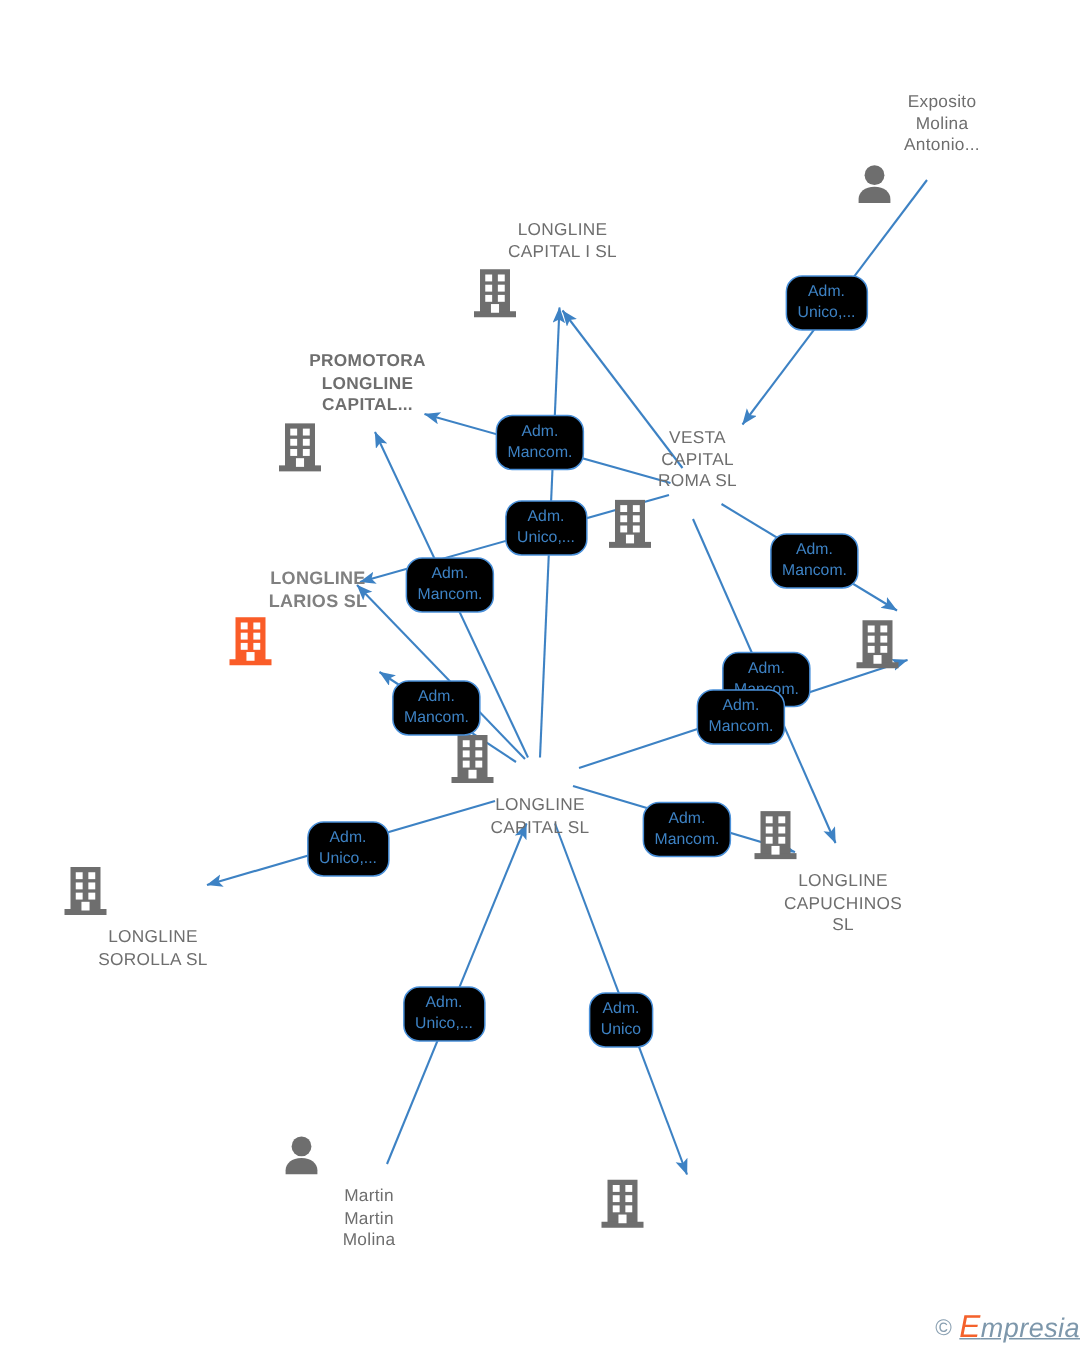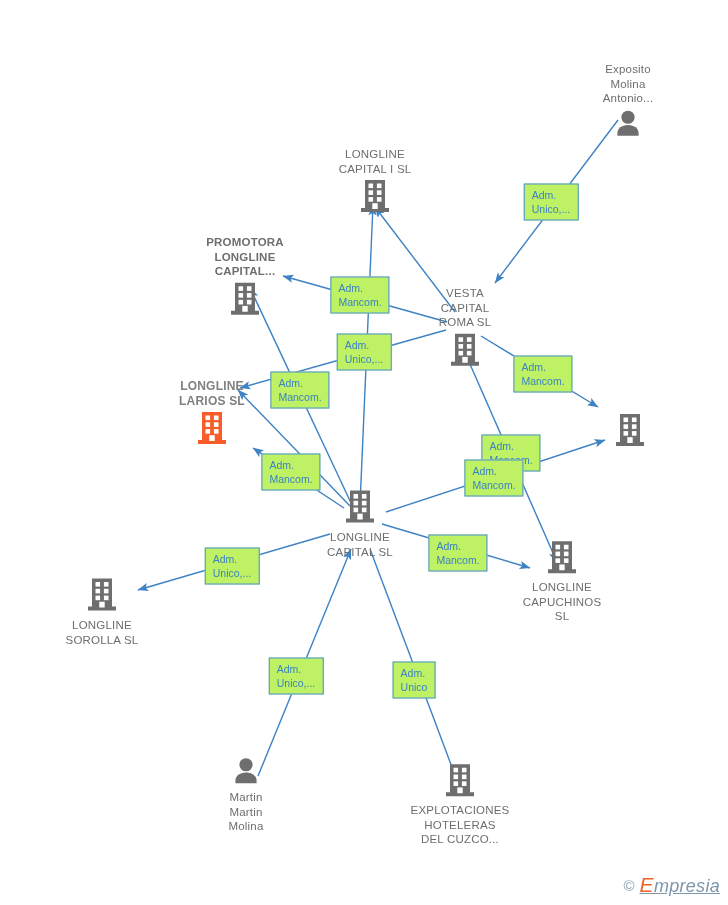--- a/index.html
+++ b/index.html
@@ -2,32 +2,32 @@
 <html><head>
 <meta charset="utf-8">
 <style>
   html,body{margin:0;padding:0;background:#ffffff;}
   body{width:728px;height:905px;position:relative;overflow:hidden;
        font-family:"Liberation Sans","DejaVu Sans",sans-serif;}
   #graph{position:absolute;left:0;top:0;width:728px;height:905px;}
   svg.edges{position:absolute;left:0;top:0;width:728px;height:905px;}
 
   .node{position:absolute;transform:translate(-50%,-50%);
-        display:flex;flex-direction:column;align-items:center;
+        display:flex;flex-direction:column;
         width:120px;}
   .node .ico{display:block;}
   .node .lbl{margin-top:2px;font-size:11.5px;line-height:14.5px;
              color:#6e6e6e;text-align:center;letter-spacing:.2px;
              white-space:pre-line;}
   .node.above .lbl{order:-1;margin-top:0;margin-bottom:3px;}
   .node.highlight .lbl{color:#808080;font-weight:bold;font-size:12px;}
 
   .elabel{position:absolute;transform:translate(-50%,-50%);
-          background:#bef264;border:1.3px solid #4a90d9;border-radius:0;
-          color:#3d82c4;font-size:10.5px;line-height:14px;
+          background:#000000;border:1.3px solid #4a90d9;border-radius:11px;
+          color:#3d82c4;font-size:10.5px;line-height:14px;text-align:center;
           padding:3px 7px 4px;white-space:pre-line;box-sizing:border-box;}
 
   .wm{position:absolute;right:8px;bottom:8px;display:flex;align-items:center;
       gap:5px;font-size:17px;color:#7a93a8;}
   .wm .c{font-size:15px;color:#8aa0b2;}
   .wm .nm{font-style:italic;font-size:18px;color:#7d97ab;letter-spacing:.3px;text-decoration:underline;}
   .wm .nm b{color:#f4622c;font-weight:normal;font-size:21px;}
 </style>
 </head>
 <body>
@@ -220,23 +220,20 @@
             <g fill="#ffffff">
               <rect x="8.5" y="4.5" width="4.6" height="4.6"></rect>
               <rect x="16.9" y="4.5" width="4.6" height="4.6"></rect>
               <rect x="8.5" y="11.3" width="4.6" height="4.6"></rect>
               <rect x="16.9" y="11.3" width="4.6" height="4.6"></rect>
               <rect x="8.5" y="18.1" width="4.6" height="4.6"></rect>
               <rect x="16.9" y="18.1" width="4.6" height="4.6"></rect>
               <rect x="12.3" y="24.2" width="5.4" height="5.8"></rect>
             </g>
           </svg></span>
-        <span class="lbl">EXPLOTACIONES
-HOTELERAS
-DEL CUZCO...</span>
       </div>
     </div>
   <div id="label-layer">
       <div class="elabel" style="left: 551px; top: 202px;">Adm.
 Unico,...</div>
       <div class="elabel" style="left: 360px; top: 295px;">Adm.
 Mancom.</div>
       <div class="elabel" style="left: 300px; top: 390px;">Adm.
 Mancom.</div>
       <div class="elabel" style="left: 364px; top: 352px;">Adm.

